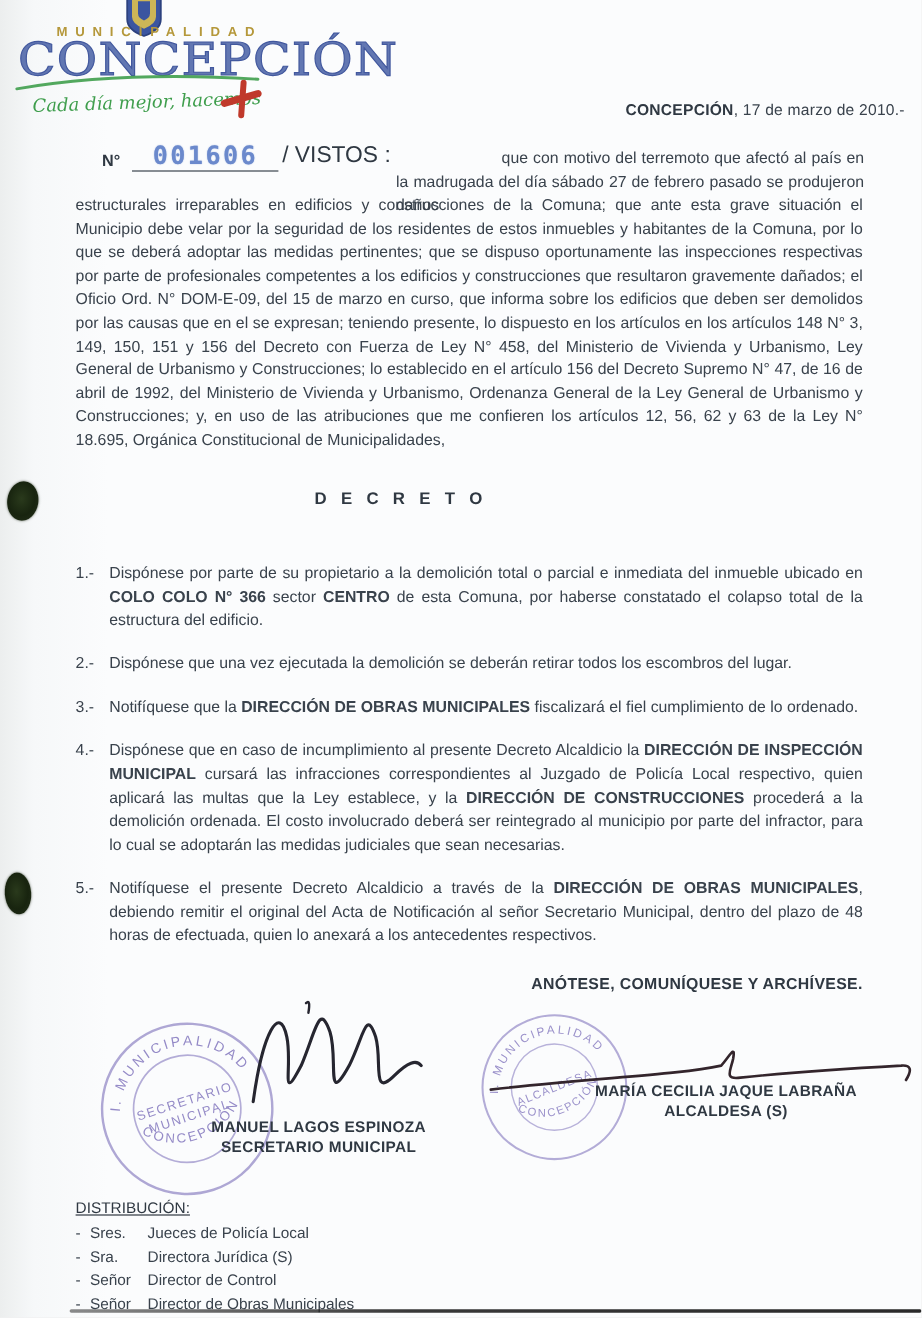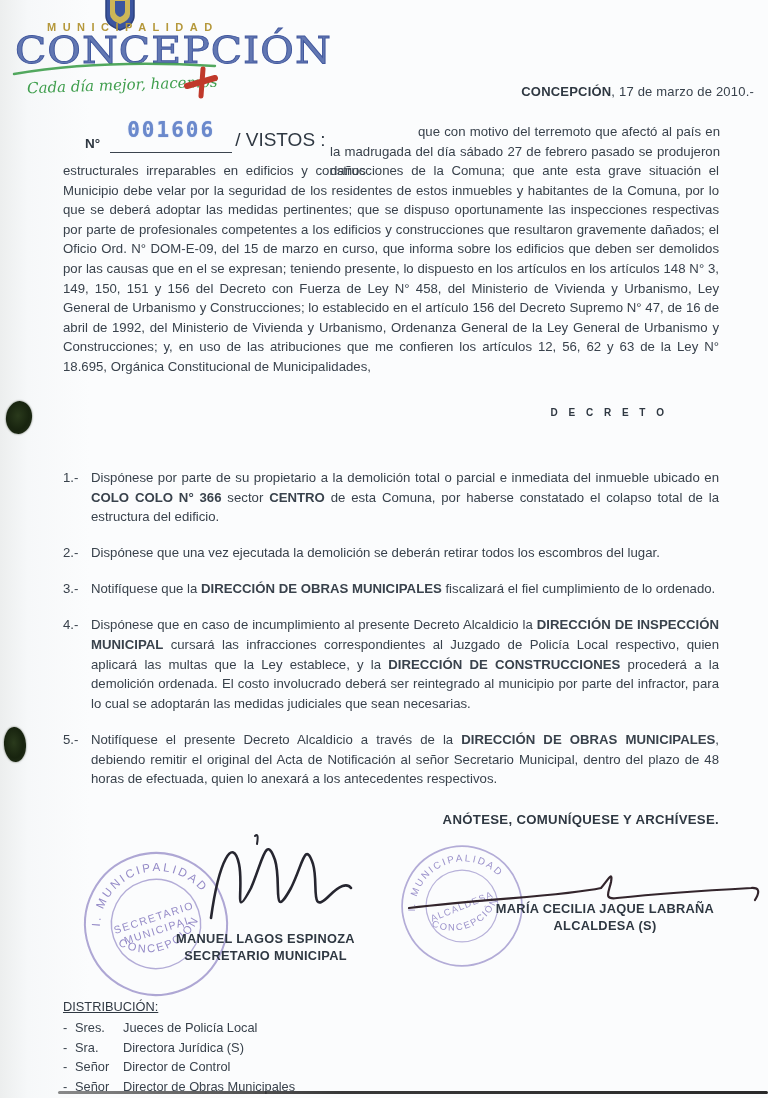--- a/index.html
+++ b/index.html
@@ -36,37 +36,37 @@
 
   
   .dateline{ top:84px; right:14px; font-size:13px; letter-spacing:.2px; }
   .dateline b{ color:#2f3842; }
 
   
   .numrow{ left:85px; top:118px; display:flex; align-items:flex-end; }
   .num-label{ font-size:13.5px; font-weight:bold; color:#2f3842; padding-bottom:2px; }
   .stamp-box{
     width:122px; margin-left:10px; border-bottom:1.6px solid #3b444e;
-    text-align:center; padding-bottom:10px;
+    text-align:center; padding-bottom:0;
   }
   .stamp-number{
     font-family:"DejaVu Sans Mono", monospace; font-size:21px; font-weight:bold;
     color:#5276c4; letter-spacing:2px; opacity:.85;
     text-shadow:0 0 1px rgba(82,118,196,.8);
   }
   .vistos-label{ font-size:19px; font-weight:normal; color:#2f3842; padding-bottom:2px; margin-left:3px; }
 
   
   .bodytext{ font-size:13.2px; line-height:19.6px; text-align:justify; }
   .vistos-lead{ left:330px; top:122px; width:390px; text-indent:88px; }
   .vistos-body{ left:63px; top:161px; width:656px; }
 
   .decreto-title{
-    left:0; top:407px; width:668px; text-align:right;
-    font-size:10px; font-weight:bold; color:#2f3842; letter-spacing:4px;
+    left:0; top:407px; width:668px; text-align:center;
+    font-size:14px; font-weight:bold; color:#2f3842; letter-spacing:4px;
   }
 
   .items{ left:63px; top:468px; width:656px; }
   .item{ position:relative; padding-left:28px; margin-bottom:16.5px;
          font-size:13.2px; line-height:19.6px; text-align:justify; }
   .item .num{ position:absolute; left:0; top:0; }
 
   .closing{
     left:63px; top:812px; width:656px; padding-left:80px; text-align:right;
     font-size:13.2px; font-weight:bold; color:#2f3842; letter-spacing:.3px;

